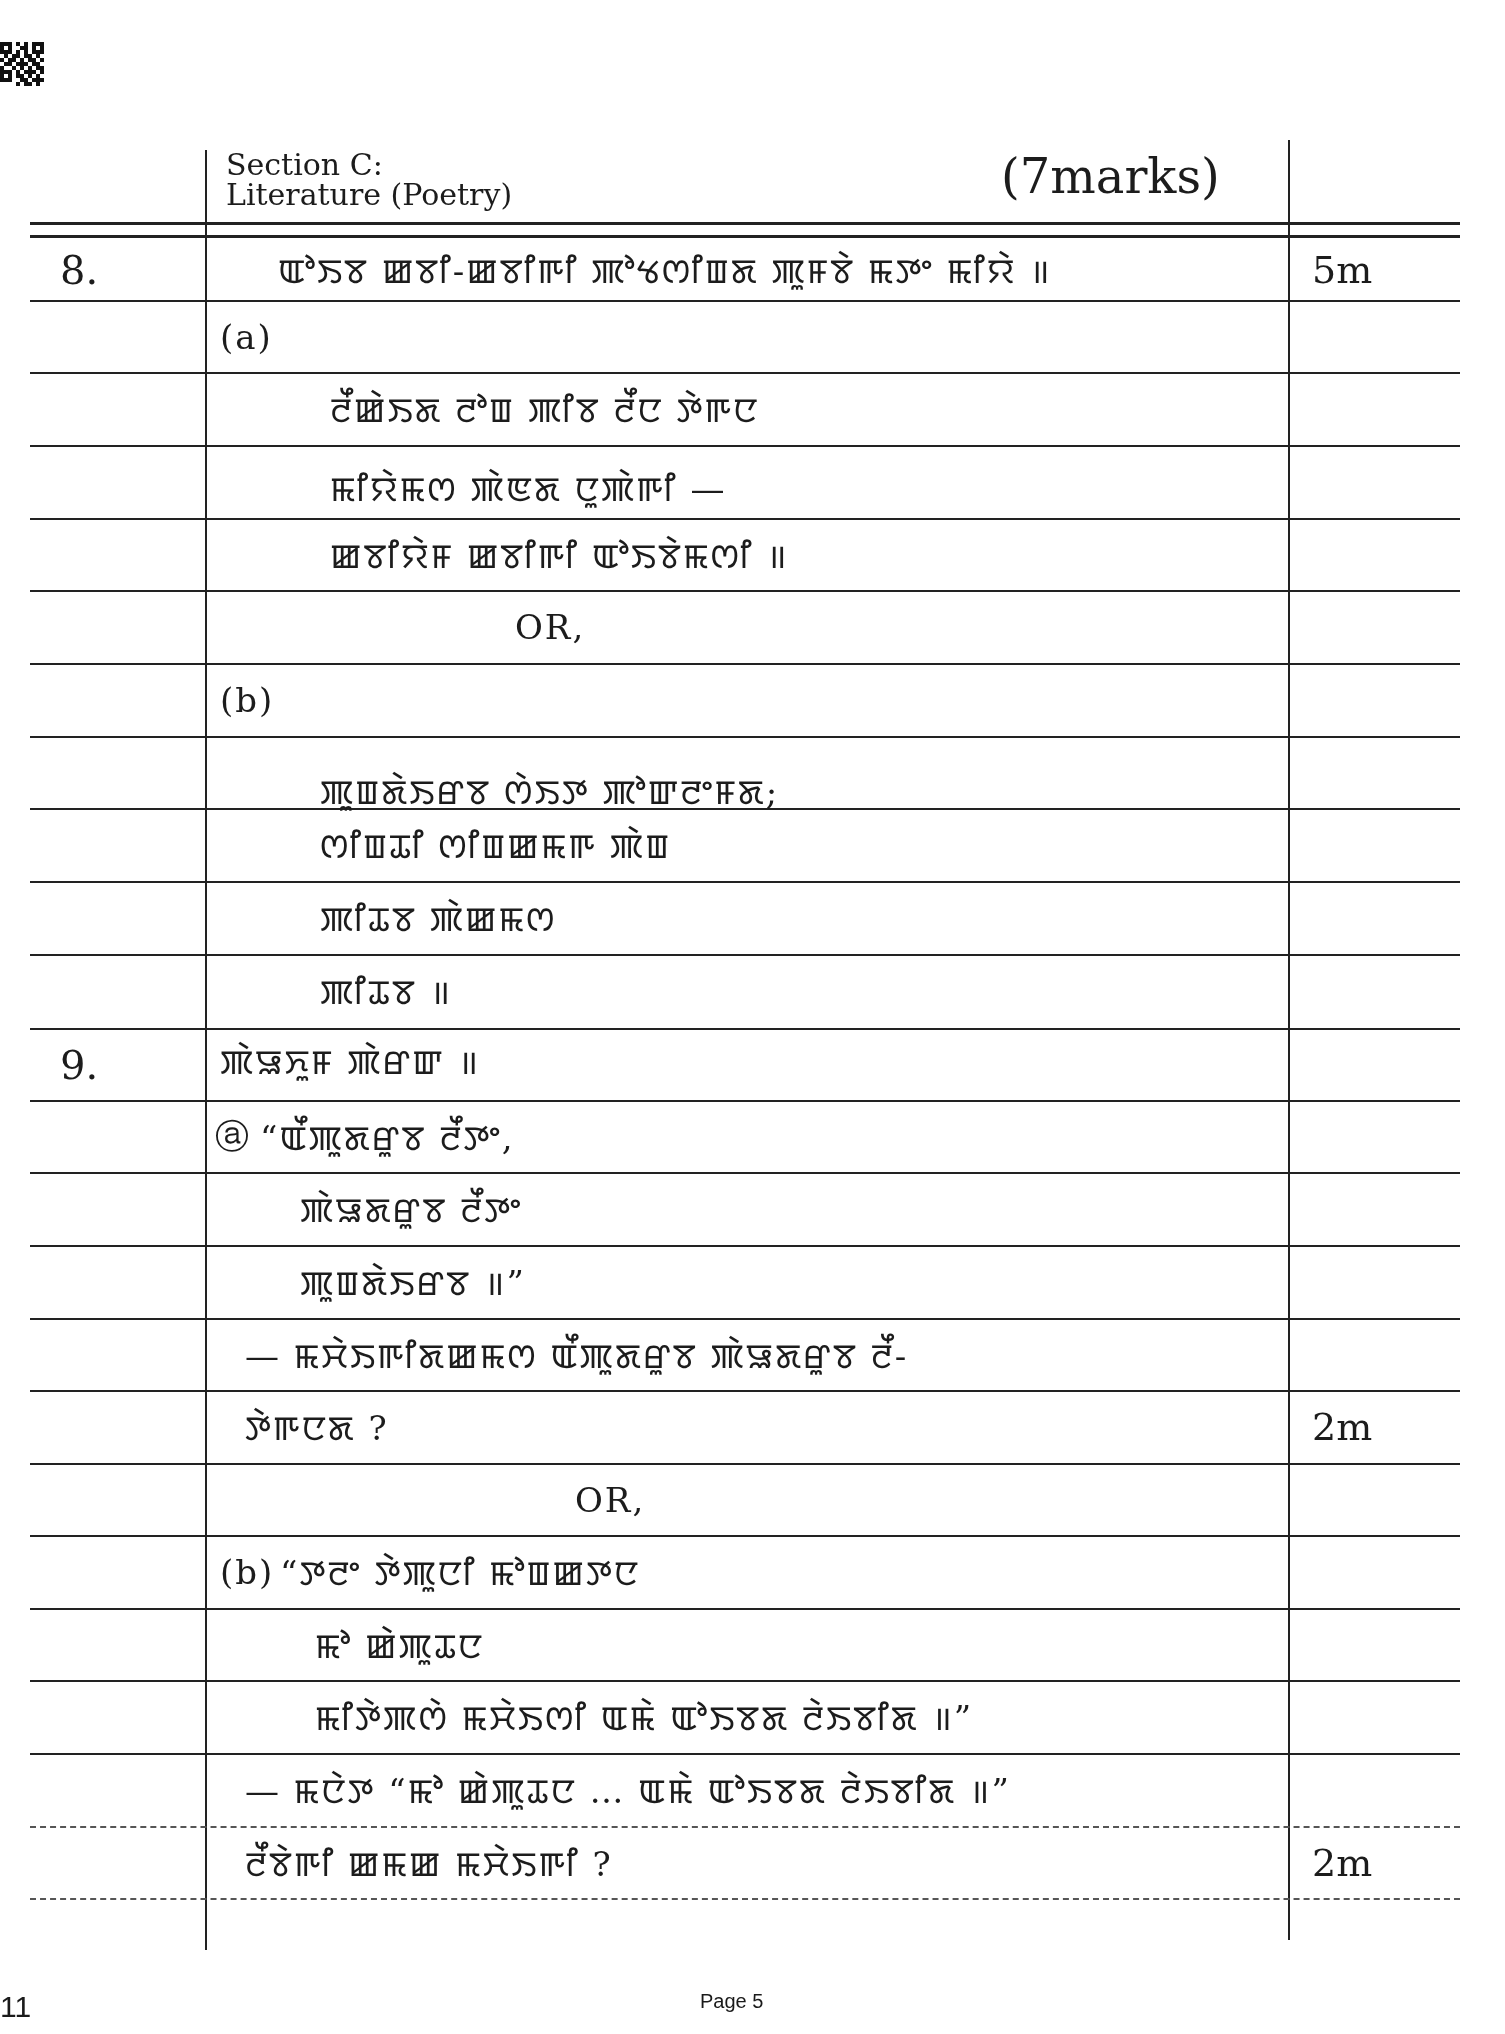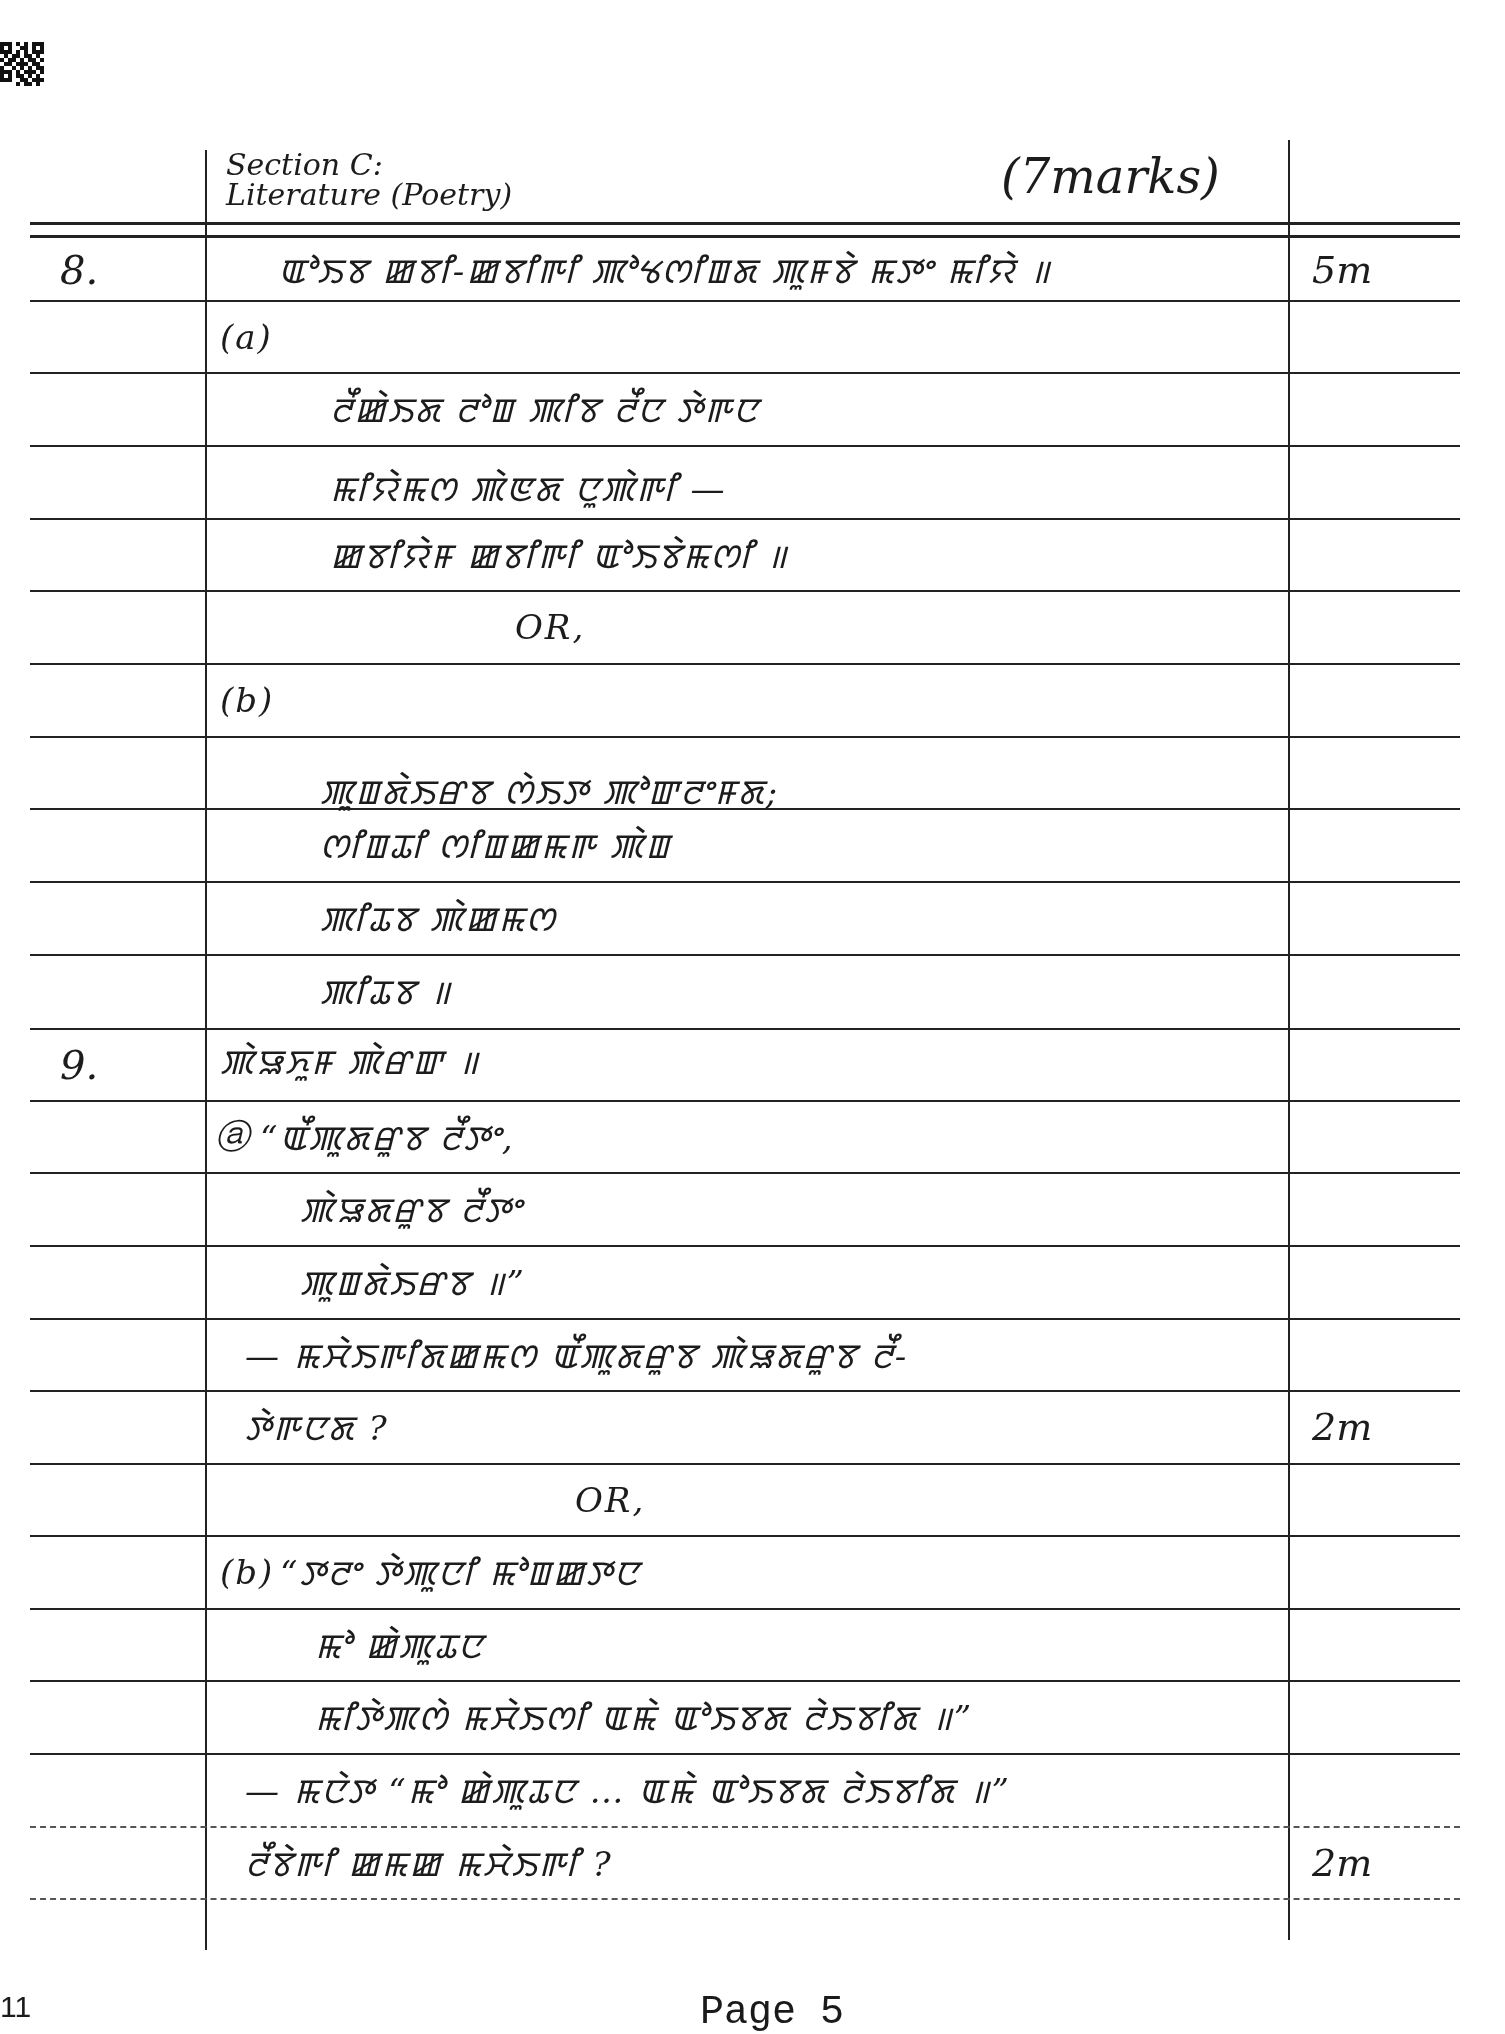--- a/index.html
+++ b/index.html
@@ -15,29 +15,29 @@
     .qr .b { background: #111; }
     .sheet { position: absolute; left: 30px; top: 140px; width: 1430px; height: 1810px; }
     .vline { position: absolute; top: 0; width: 2px; background: #222; }
     .vline.v1 { left: 175px; top: 10px; height: 1800px; }
     .vline.v2 { left: 1258px; top: 0; height: 1800px; }
     .hline { position: absolute; left: 0; width: 1430px; height: 2px; background: #222; }
     .hline.thick { height: 3px; }
     .hline.dashed { background: none; border-top: 2px dashed #555; height: 0; }
     .cell { position: absolute; display: flex; align-items: center; white-space: nowrap; }
     .hand {
-      font-family: "DejaVu Serif", serif; font-style: italic; color: #1c1c1c;
+      font-family: "DejaVu Serif", serif; color: #1c1c1c;
     }
     .num { font-size: 40px; left: 30px; }
     .mark { font-size: 38px; left: 1282px; }
     .line { font-size: 34px; letter-spacing: 2px; }
     .header-sec { position: absolute; left: 196px; top: 10px; font-size: 30px; line-height: 30px; }
     .header-marks { position: absolute; left: 971px; top: 8px; font-size: 48px; text-align: center; }
     .footer-left { position: absolute; left: 0; top: 1990px; font-size: 30px; font-family: "Liberation Sans", sans-serif; }
-    .footer-center { position: absolute; left: 700px; top: 1990px; font-size: 40px; font-family: Liberation Mono, monospace; }
+    .footer-center { position: absolute; left: 700px; top: 1990px; font-size: 20px; font-family: Liberation Sans, sans-serif; }
   </style>
 </head>
 <body>
 
 <div class="qr">
   <span class="b"></span>
     <span class="b"></span>
     <span class="b"></span>
     <span></span>
     <span class="b"></span>

